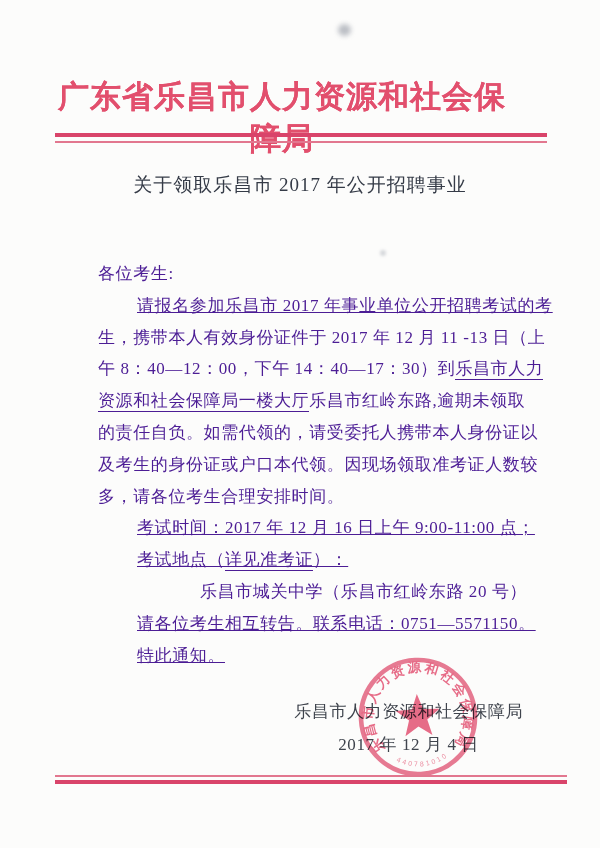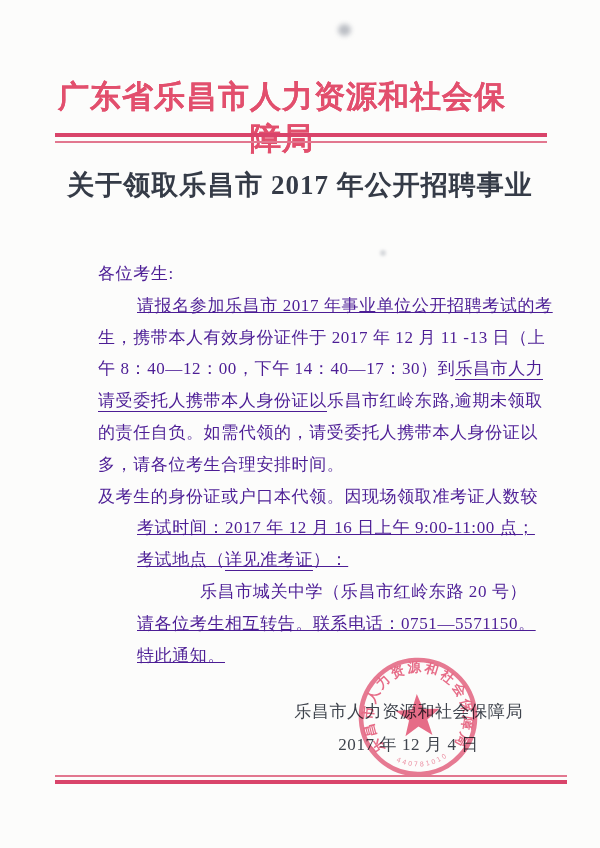--- a/index.html
+++ b/index.html
@@ -34,21 +34,21 @@
   }
   .rule{position:absolute;left:55px;width:492px;}
   .rule-h-thick{top:133px;height:4px;background:#d9446a;}
   .rule-h-thin{top:141px;height:2px;background:#e2778f;}
   .rule-f-thin{top:775px;height:2px;background:#e2778f;width:512px;}
   .rule-f-thick{top:780px;height:4px;background:#d9446a;width:512px;}
   
   .doc-title{
     position:absolute;top:163px;left:0;width:600px;
     text-align:center;color:#353b47;
-    font-size:27px;font-weight:bold;line-height:44px;letter-spacing:1px;
+    font-size:19px;font-weight:normal;line-height:44px;letter-spacing:1px;
   }
   
   .body-text{
     position:absolute;left:98px;top:258px;width:470px;
     color:#4c1d95;font-size:17px;letter-spacing:.6px;
   }
   .bline{height:31.8px;line-height:31.8px;white-space:nowrap;}
   .ind-none{padding-left:0;}
   .ind-first{padding-left:39px;text-decoration:underline;}
   .ind-venue{padding-left:102px;font-family:Liberation Serif, serif;}
@@ -87,24 +87,24 @@
 
   <div class="doc-title">
     <div>关于领取乐昌市 2017 年公开招聘事业</div>
   </div>
 
   <div class="body-text">
       <div class="bline ind-none"><span>各位考生:</span></div>
       <div class="bline ind-first"><span>请报名参加乐昌市 2017 年事业单位公开招聘考试的考</span></div>
       <div class="bline ind-none"><span>生，携带本人有效身份证件于 2017 年 12 月 11 -13 日（上</span></div>
       <div class="bline ind-none"><span>午 8：40—12：00，下午 14：40—17：30）到</span><span class="u">乐昌市人力</span></div>
-      <div class="bline ind-none"><span class="u">请受委托人携带本人身份证以</span><span>乐昌市红岭东路,逾期未领取</span></div>
+      <div class="bline ind-none"><span class="u">资源和社会保障局一楼大厅</span><span>乐昌市红岭东路,逾期未领取</span></div>
       <div class="bline ind-none"><span>的责任自负。如需代领的，请受委托人携带本人身份证以</span></div>
+      <div class="bline ind-none"><span>及考生的身份证或户口本代领。因现场领取准考证人数较</span></div>
       <div class="bline ind-none"><span>多，请各位考生合理安排时间。</span></div>
-      <div class="bline ind-none"><span>及考生的身份证或户口本代领。因现场领取准考证人数较</span></div>
       <div class="bline ind-first"><span>考试时间：2017 年 12 月 16 日上午 9:00-11:00 点；</span></div>
       <div class="bline ind-first"><span>考试地点（</span><span class="u">详见准考证</span><span>）：</span></div>
       <div class="bline ind-venue"><span>乐昌市城关中学（乐昌市红岭东路 20 号）</span></div>
       <div class="bline ind-first"><span>请各位考生相互转告。联系电话：0751—5571150。</span></div>
       <div class="bline ind-first"><span>特此通知。</span></div>
     </div>
 
   <div class="signature">
     <div class="sig-org">乐昌市人力资源和社会保障局</div>
     <div class="sig-date">2017 年 12 月 4 日</div>

